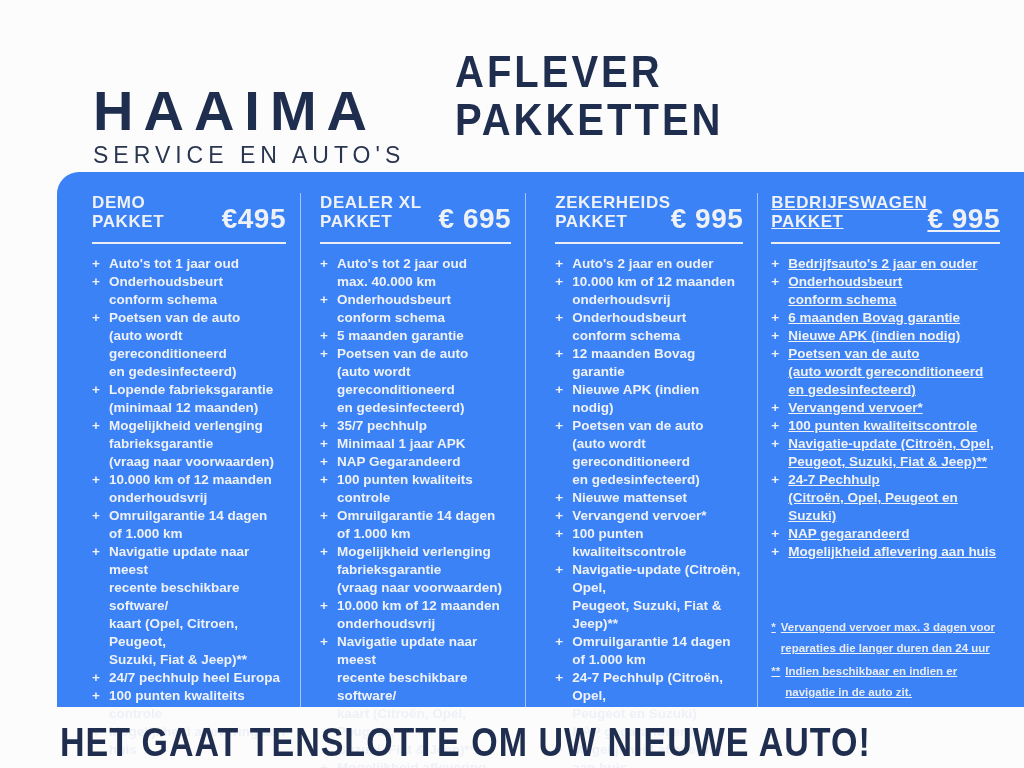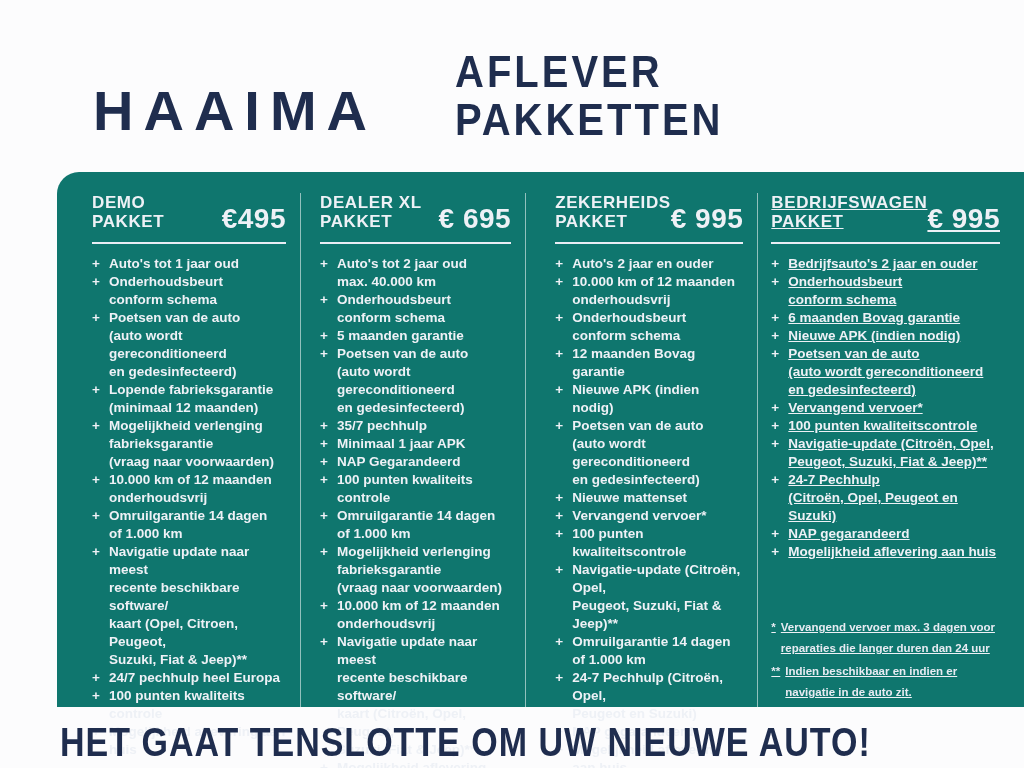--- a/index.html
+++ b/index.html
@@ -26,21 +26,21 @@
     position: absolute; left: 455px; top: 48px;
     font-size: 40px; font-weight: 800; letter-spacing: 3px;
     line-height: 43px; color: #1f2d4e; white-space: pre-line;
     transform: scaleY(1.12); transform-origin: top left;
   }
 
   
   .panel {
     position: absolute; left: 57px; top: 172px;
     width: 967px; height: 535px;
-    background: #0f766e;
+    background: #3b82f6;
     border-radius: 22px 0 0 0;
     display: flex;
     padding: 21px 10px 0 35px;
     color: #eef1f6;
   }
   .pkg-col { padding-right: 14px; }
   .pkg-col.c1 { width: 218px; }
   .pkg-col.c2 { width: 235px; padding-left: 19px; border-left: 1px solid rgba(255,255,255,0.55); }
   .pkg-col.c3 { width: 233px; padding-left: 29px; border-left: 1px solid rgba(255,255,255,0.55); }
   .pkg-col.c4 { flex: 1; padding-left: 13px; border-left: 1px solid rgba(255,255,255,0.55); display: flex; flex-direction: column; text-decoration: underline; }
@@ -76,20 +76,21 @@
     font-size: 34px; font-weight: 800; letter-spacing: 1px;
     color: #1f2d4e; white-space: nowrap;
     transform: scaleY(1.2); transform-origin: top left;
   }
 </style>
 </head>
 <body>
 
 <div class="logo-block">
   <div class="logo-name">HAAIMA</div>
+  <div class="logo-sub">SERVICE EN AUTO'S</div>
 </div>
 <div class="page-title">AFLEVER
 PAKKETTEN</div>
 
 <div class="panel">
 
   <div class="pkg-col c1">
     <div class="pkg-head">
       <div class="pkg-name">DEMO
 PAKKET</div>

